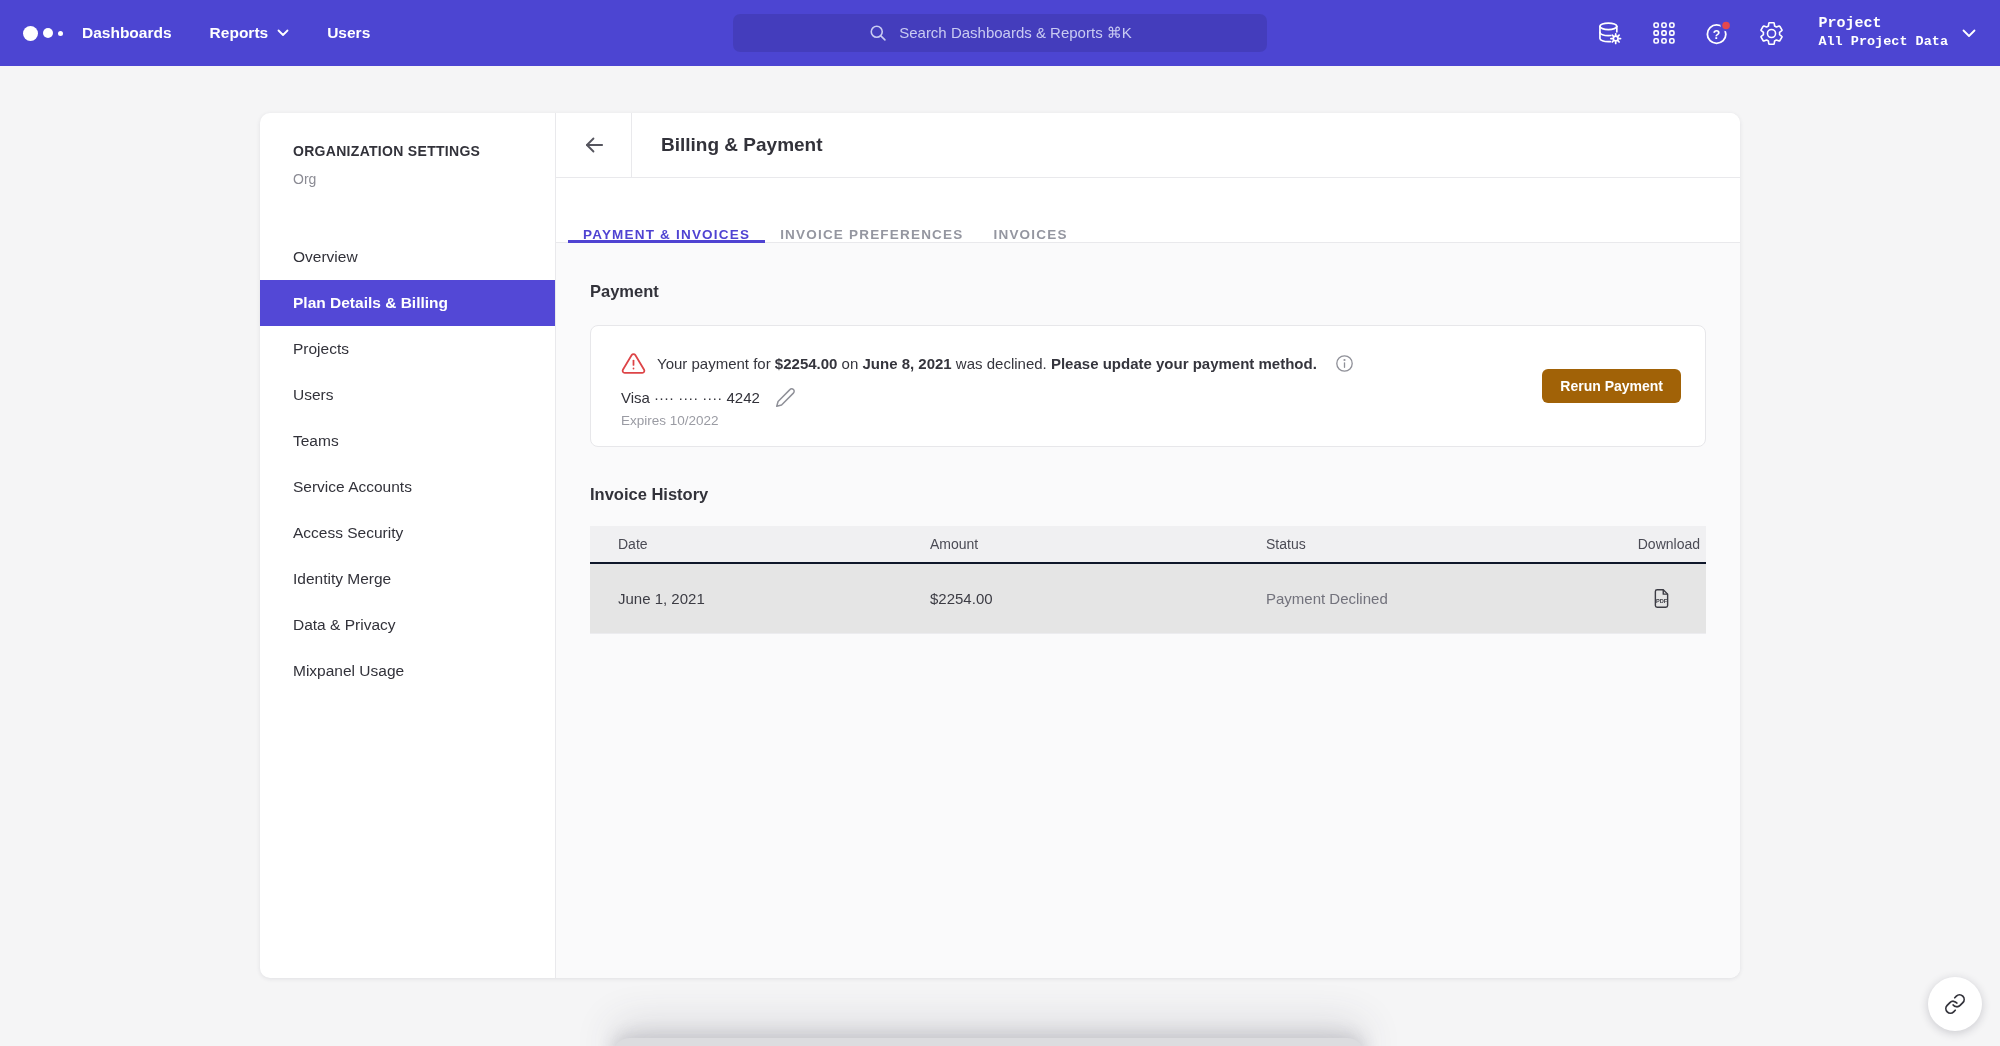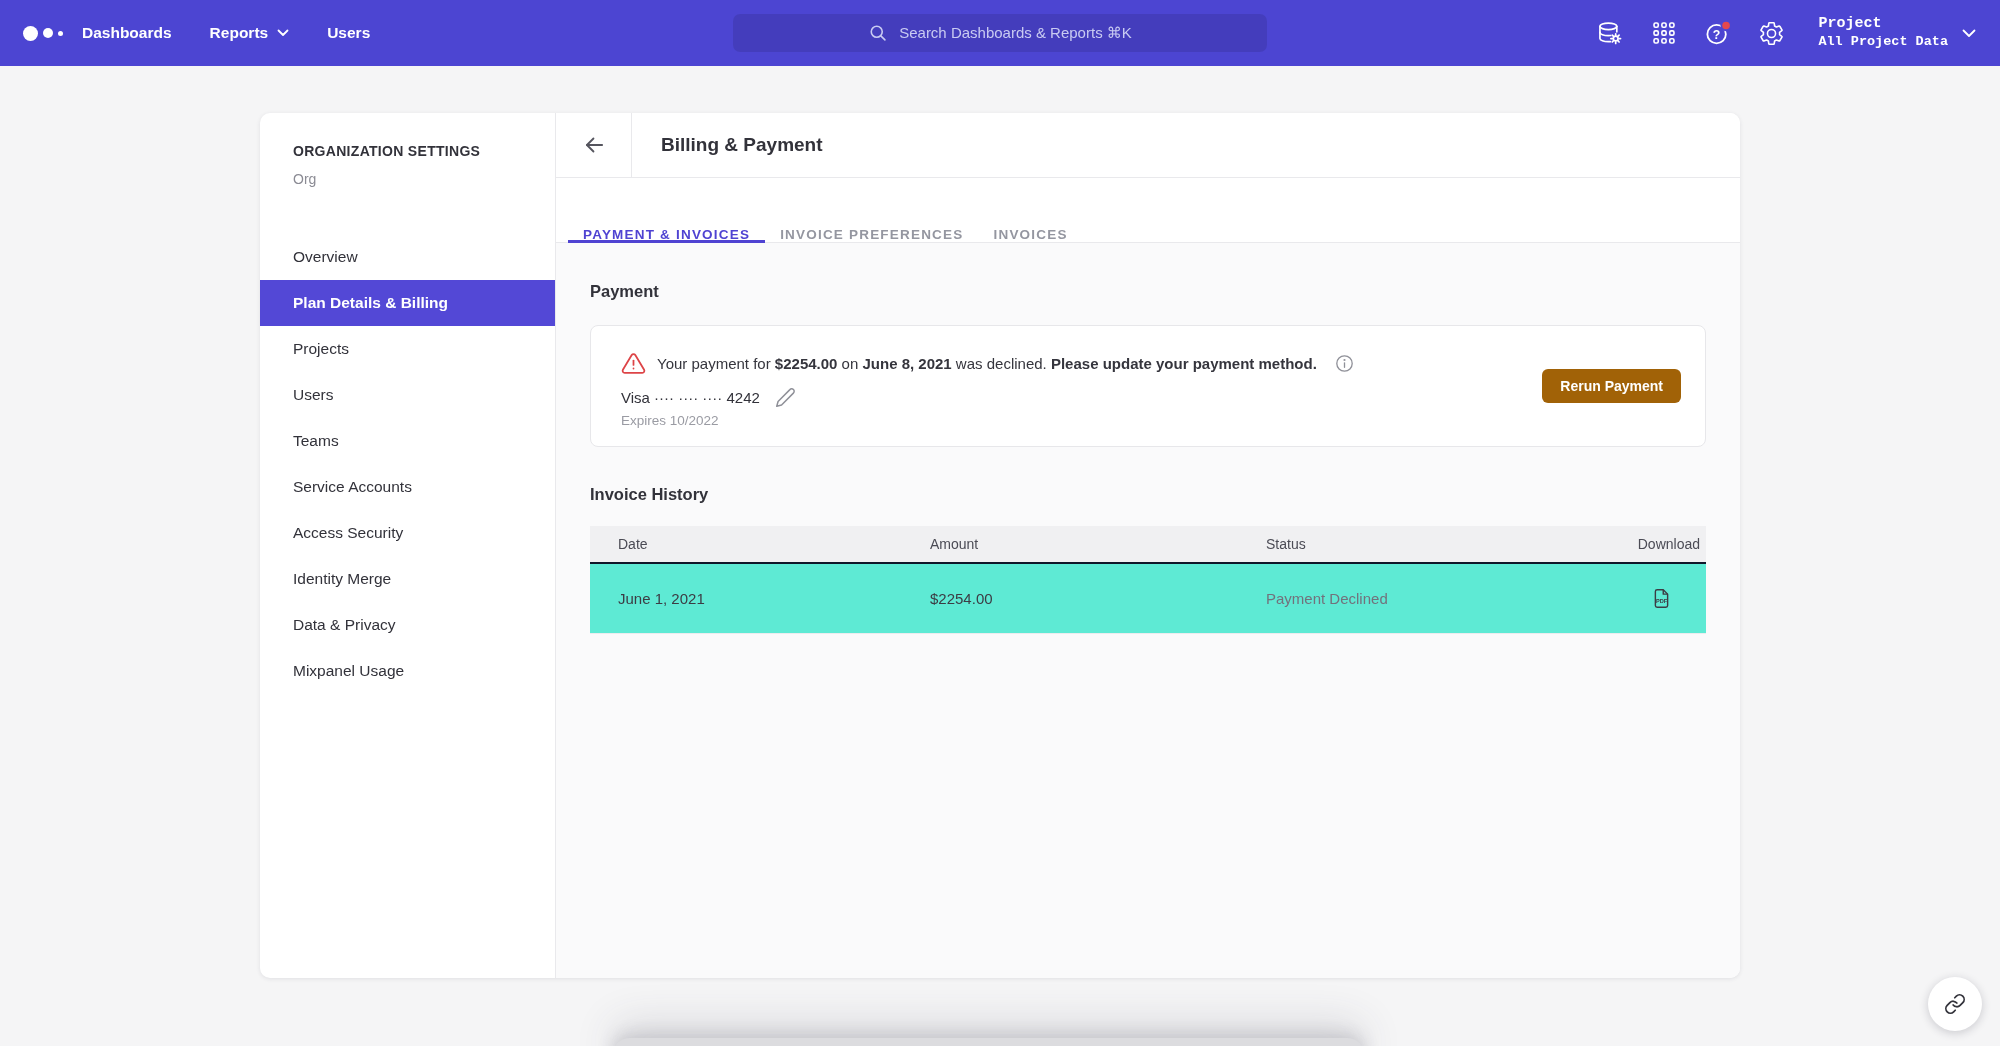--- a/index.html
+++ b/index.html
@@ -83,21 +83,21 @@
   .visa-text { font-size:15px; color:#32323a; }
   .edit-wrap { display:flex; margin-left:15px; cursor:pointer; }
   .expires { margin-top:5px; font-size:13.5px; color:#9a9ba3; }
   .rerun-btn { position:absolute; right:24px; top:50%; transform:translateY(-50%);
     height:34px; padding:0 18px; background:#a16207; border:none; border-radius:6px;
     color:#fff; font-size:14px; font-weight:700; font-family:inherit; cursor:pointer; }
 
   .inv-table { margin-top:22px; width:100%; }
   .t-head { height:38px; background:#f0f0f2; border-bottom:2px solid #0f172a;
     display:flex; align-items:center; font-size:14px; color:#4b4b55; }
-  .t-row { height:70px; background:#5eead4; border-bottom:1px solid #ececef;
+  .t-row { height:70px; background:#e5e5e5; border-bottom:1px solid #ececef;
     display:flex; align-items:center; font-size:15px; color:#3c3c44; }
   .col-date { width:340px; padding-left:28px; }
   .col-amount { width:336px; }
   .col-status { width:336px; }
   .col-dl { flex:1; text-align:right; padding-right:6px; }
   .t-row .col-status { color:#72727c; }
   .t-row .col-dl { display:flex; justify-content:flex-end; padding-right:34px; }
   .pdf-btn { display:flex; cursor:pointer; }
 
   

